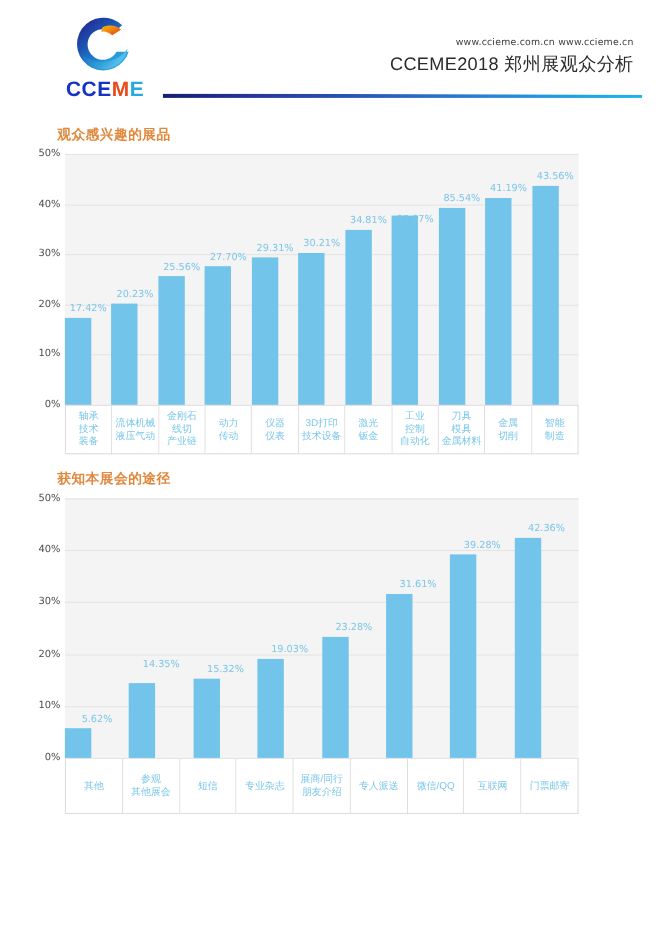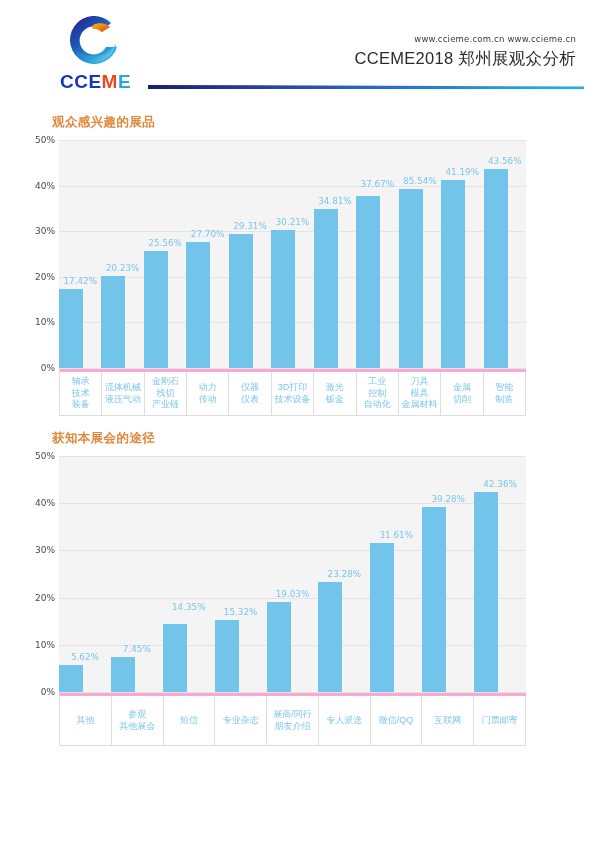--- a/index.html
+++ b/index.html
@@ -154,21 +154,21 @@
     font-size: 8.8px;
     color: #7cc6e9;
     white-space: nowrap;
     font-family: "DejaVu Sans", sans-serif;
   }
 
   
   .x-table {
     display: flex;
     margin-left: 33px;
-    border-top: 4px solid #f9a8d4;
+    border-top: 1px solid #f9a8d4;
     border-left: 1px solid #dedede;
     box-sizing: border-box;
   }
   .x-cell {
     flex: 1 1 0;
     border-right: 1px solid #dedede;
     border-bottom: 1px solid #dedede;
     box-sizing: border-box;
     min-height: 44px;
     display: flex;
@@ -272,21 +272,21 @@
               </div>
               <div class="bar-slot">
                 <div class="bar-label" style="bottom: 140.758px;">30.21%</div>
                 <div class="bar" style="height: 137.758px; background: rgb(114, 196, 234);"></div>
               </div>
               <div class="bar-slot">
                 <div class="bar-label" style="bottom: 161.734px;">34.81%</div>
                 <div class="bar" style="height: 158.734px; background: rgb(114, 196, 234);"></div>
               </div>
               <div class="bar-slot">
-                <div class="bar-label" style="bottom: 179px;">37.67%</div>
+                <div class="bar-label" style="bottom: 163px;">37.67%</div>
                 <div class="bar" style="height: 171.775px; background: rgb(114, 196, 234);"></div>
               </div>
               <div class="bar-slot">
                 <div class="bar-label" style="bottom: 182.071px;">85.54%</div>
                 <div class="bar" style="height: 179.071px; background: rgb(114, 196, 234);"></div>
               </div>
               <div class="bar-slot">
                 <div class="bar-label" style="bottom: 190.826px;">41.19%</div>
                 <div class="bar" style="height: 187.826px; background: rgb(114, 196, 234);"></div>
               </div>
@@ -367,24 +367,20 @@
             <div class="gridline" style="top: 141.6px;"></div>
             <div class="gridline" style="top: 94.4px;"></div>
             <div class="gridline" style="top: 47.2px;"></div>
             <div class="gridline" style="top: 0px;"></div>
             <div class="bars">
               <div class="bar-slot">
                 <div class="bar-label" style="bottom: 29.5264px;">5.62%</div>
                 <div class="bar" style="height: 26.5264px; background: rgb(114, 196, 234);"></div>
               </div>
               <div class="bar-slot">
-                <div class="bar-label" style="bottom: 38.164px;">7.45%</div>
-                <div class="bar" style="height: 35.164px; background: rgb(114, 196, 234);"></div>
-              </div>
-              <div class="bar-slot">
                 <div class="bar-label" style="bottom: 80px;">14.35%</div>
                 <div class="bar" style="height: 67.732px; background: rgb(114, 196, 234);"></div>
               </div>
               <div class="bar-slot">
                 <div class="bar-label" style="bottom: 75.3104px;">15.32%</div>
                 <div class="bar" style="height: 72.3104px; background: rgb(114, 196, 234);"></div>
               </div>
               <div class="bar-slot">
                 <div class="bar-label" style="bottom: 92.8216px;">19.03%</div>
                 <div class="bar" style="height: 89.8216px; background: rgb(114, 196, 234);"></div>

